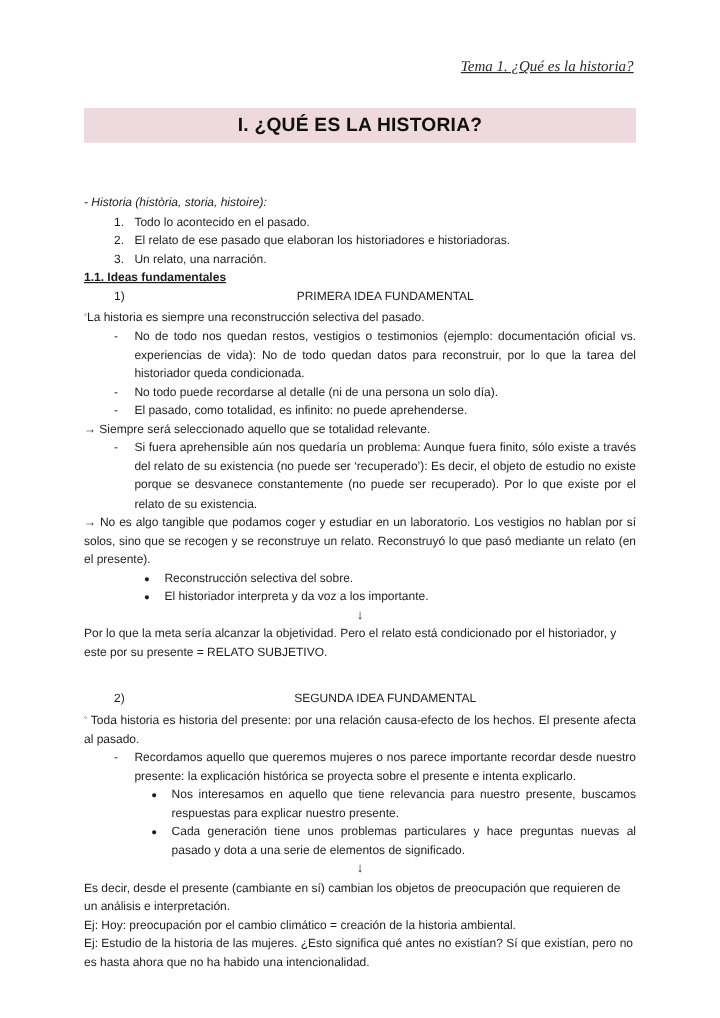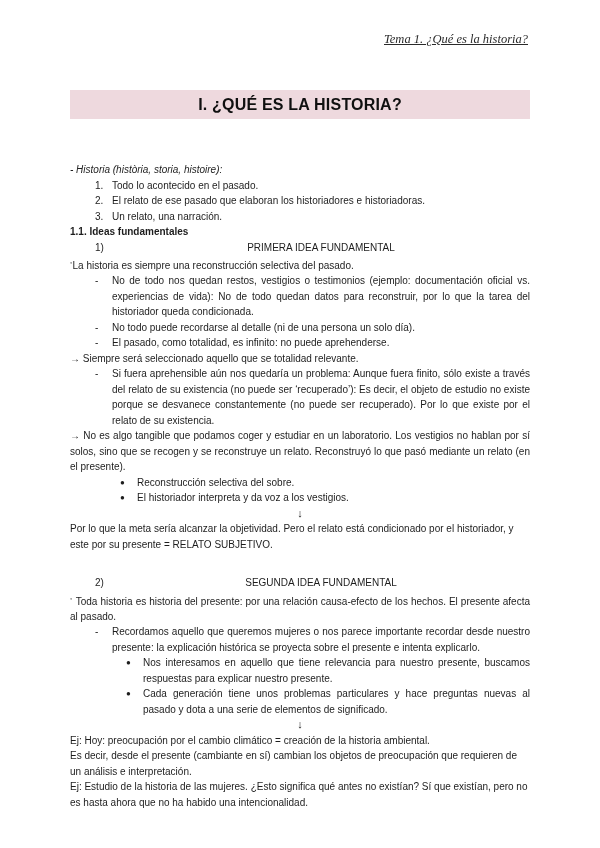--- a/index.html
+++ b/index.html
@@ -2,21 +2,21 @@
 <html><head>
 <meta charset="utf-8">
 <style>
   html,body{margin:0;padding:0;background:#ffffff;}
   .page{
     width:600px;height:848px;position:relative;overflow:hidden;
     background:#ffffff;color:#1d1d1d;
     font-family:"Liberation Sans",sans-serif;
   }
   .runhead{
-    position:absolute;top:32px;right:72px;
+    position:absolute;top:48px;right:72px;
     font-family:"Liberation Serif",serif;font-style:italic;
     font-size:12.5px;color:#2a2a2a;text-decoration:underline;margin-left:48px;
   }
   .content{padding:90px 70px 0 70px;}
   .banner{
     background:#eed9de;height:29px;
     display:flex;align-items:center;justify-content:center;
     font-weight:bold;font-size:16px;color:#101010;letter-spacing:.2px;
   }
   .body{font-size:10px;line-height:15.5px;margin-top:43px;}
@@ -24,21 +24,21 @@
   .just{text-align:justify;}
   .center{text-align:left;}
   .italic{font-style:italic;}
   .lead-def{margin-top:6px;}
   .li{display:flex;}
   .li .m{flex:0 0 17px;}
   .li .t{flex:1;text-align:justify;}
   .indent1{padding-left:25px;}
   .indent2{padding-left:50px;}
   .indent3{padding-left:56px;}
-  .heading{font-weight:bold;margin-top:16px;}
+  .heading{font-weight:bold;margin-top:16px;text-decoration:underline;}
   .idea-title{margin-top:0;}
   .idea-title .t{text-align:center;}
   .sup-marker{font-size:7px;vertical-align:3.5px;}
   .sup-marker.sp{margin-right:3px;}
   .downarrow{text-align:center;font-size:11px;line-height:15.5px;}
   .gap-lg{margin-top:23px;}
   .bullet-m{font-size:8px;}
 </style>
 </head>
 <body>
@@ -100,21 +100,21 @@
       </div>
 
       <p class="just">→ No es algo tangible que podamos coger y estudiar en un laboratorio. Los vestigios no hablan por sí solos, sino que se recogen y se reconstruye un relato. Reconstruyó lo que pasó mediante un relato (en el presente).</p>
 
       <div class="li indent2">
         <span class="m bullet-m">●</span>
         <span class="t">Reconstrucción selectiva del sobre.</span>
       </div>
       <div class="li indent2">
         <span class="m bullet-m">●</span>
-        <span class="t">El historiador interpreta y da voz a los vestigios.</span>
+        <span class="t">El historiador interpreta y da voz a los importante.</span>
       </div>
 
       <p class="downarrow">↓</p>
 
       <p class="center">Por lo que la meta sería alcanzar la objetividad. Pero el relato está condicionado por el historiador, y este por su presente = RELATO SUBJETIVO.</p>
 
       <div class="li indent1 idea-title gap-lg">
         <span class="m">2)</span>
         <span class="t">SEGUNDA IDEA FUNDAMENTAL</span>
       </div>
@@ -130,19 +130,19 @@
         <span class="m bullet-m">●</span>
         <span class="t">Nos interesamos en aquello que tiene relevancia para nuestro presente, buscamos respuestas para explicar nuestro presente.</span>
       </div>
       <div class="li indent3">
         <span class="m bullet-m">●</span>
         <span class="t">Cada generación tiene unos problemas particulares y hace preguntas nuevas al pasado y dota a una serie de elementos de significado.</span>
       </div>
 
       <p class="downarrow">↓</p>
 
+      <p class="center">Es decir, desde el presente (cambiante en sí) cambian los objetos de preocupación que requieren de un análisis e interpretación.</p>
       <p class="center">Ej: Hoy: preocupación por el cambio climático = creación de la historia ambiental.</p>
-      <p class="center">Es decir, desde el presente (cambiante en sí) cambian los objetos de preocupación que requieren de un análisis e interpretación.</p>
       <p class="center">Ej: Estudio de la historia de las mujeres. ¿Esto significa qué antes no existían? Sí que existían, pero no es hasta ahora que no ha habido una intencionalidad.</p>
 
     </div>
   </div>
 </div>
 
 </body></html>

